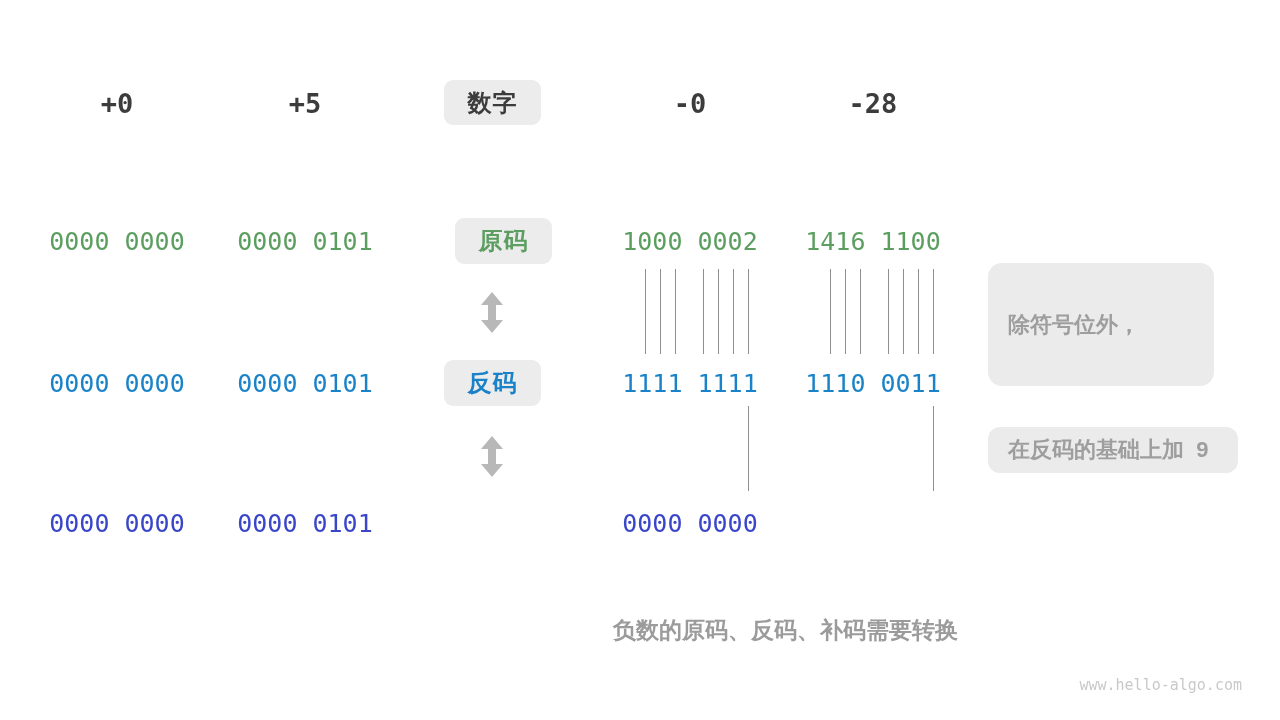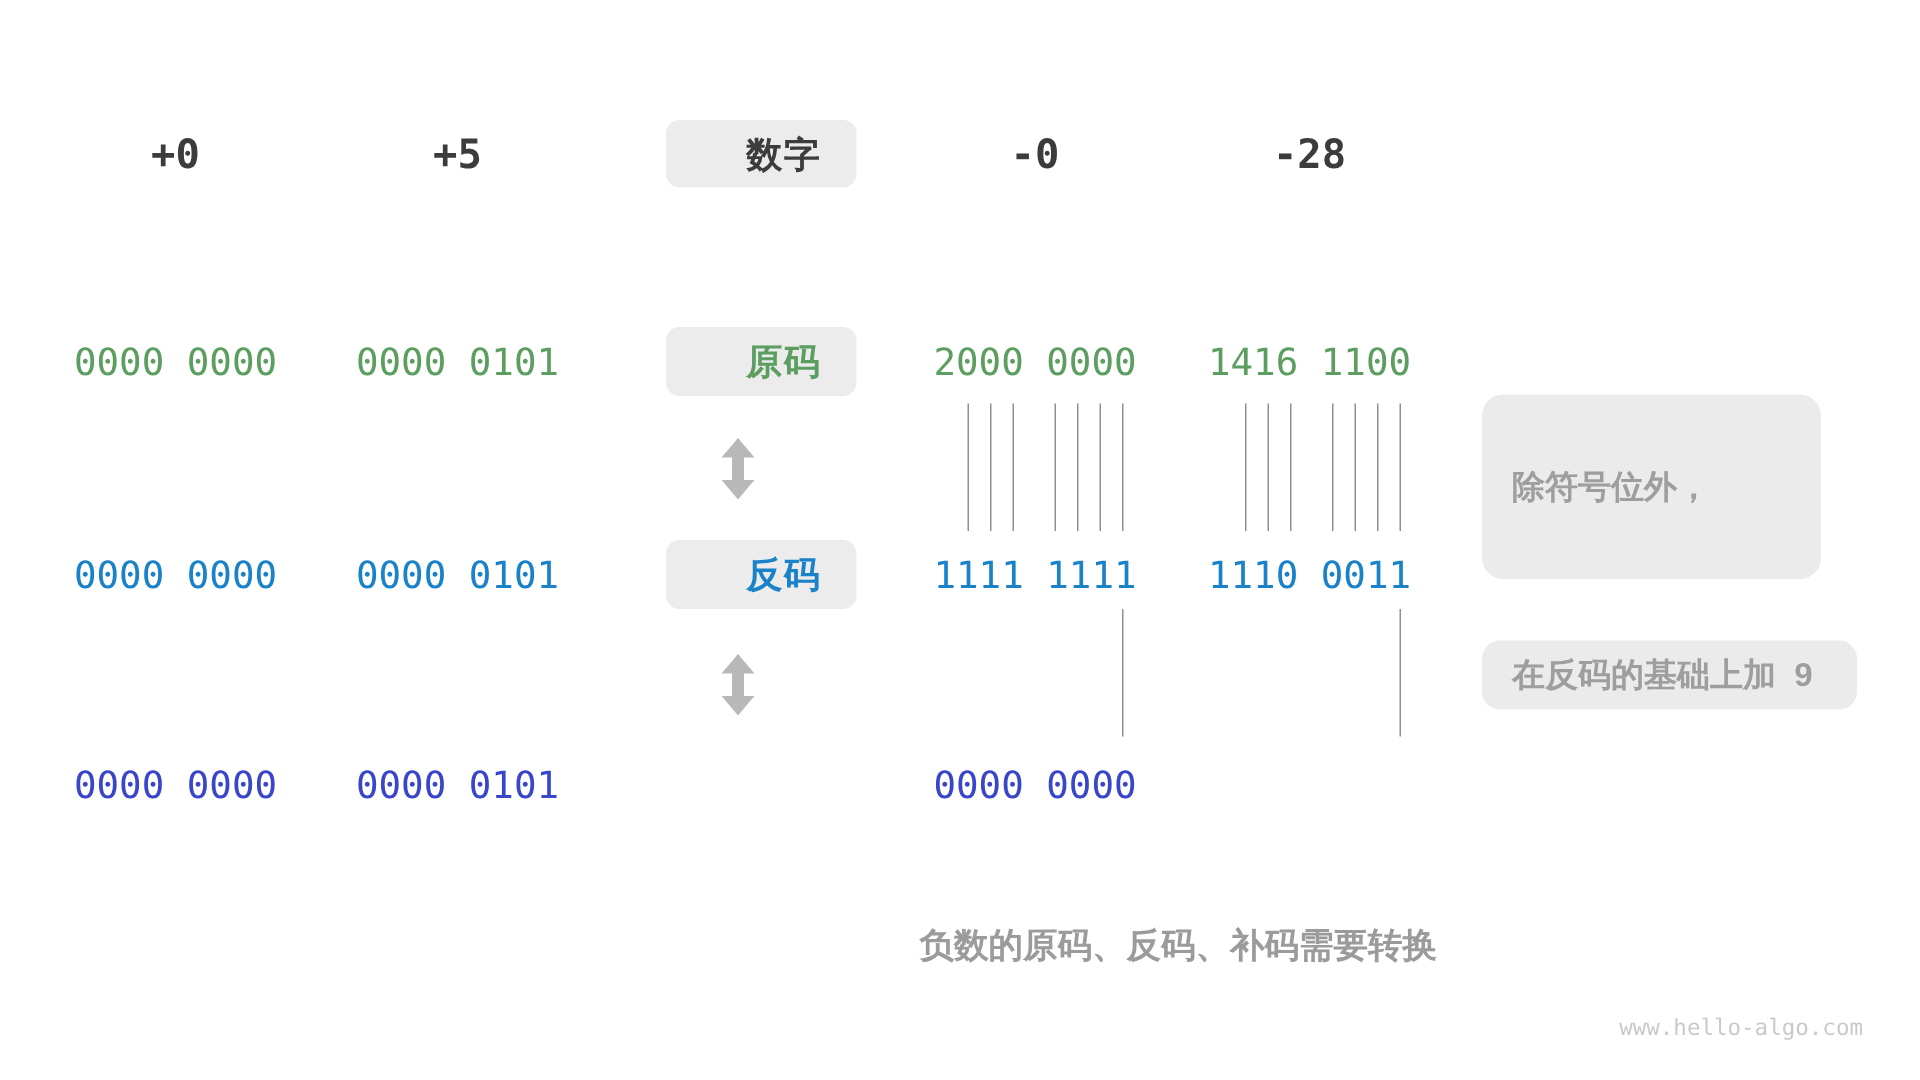--- a/index.html
+++ b/index.html
@@ -17,21 +17,21 @@
     font-family:"DejaVu Sans Mono",monospace;font-weight:500;font-size:25px;line-height:28px;
     white-space:pre;
   }
   .bin.green{color:#5B9E60;}
   .bin.blue{color:#1A82C8;}
   .bin.indigo{color:#3A46C9;}
   .labelbox{
     position:absolute;left:444px;width:97px;height:46px;
     background:#ececec;border-radius:9px;
     display:flex;align-items:center;justify-content:center;
-    font-size:24px;font-weight:bold;letter-spacing:1px;padding-left:30px;
+    font-size:24px;font-weight:bold;letter-spacing:1px;
   }
   .labelbox.dark{color:#3c3c3c;}
   .labelbox.green{color:#5B9E60;}
   .labelbox.blue{color:#1A82C8;}
   .labelbox.indigo{color:#3A46C9;}
   .tick{
     position:absolute;width:1px;background:#8f8f8f;
   }
   .arrow{position:absolute;left:481px;width:22px;height:41px;}
   .ann{
@@ -54,22 +54,22 @@
 <div class="canvas">
 
   <div class="num" style="left:117px;top:89px;">+0</div>
   <div class="num" style="left:305px;top:89px;">+5</div>
   <div class="labelbox dark" style="top:80px;height:45px;">数字</div>
   <div class="num" style="left:690px;top:89px;">-0</div>
   <div class="num" style="left:873px;top:89px;">-28</div>
 
   <div class="bin green" style="left:117px;top:228px;">0000 0000</div>
   <div class="bin green" style="left:305px;top:228px;">0000 0101</div>
-  <div class="labelbox green" style="top:218px;">原码</div>
-  <div class="bin green" style="left:690px;top:228px;">2000 0000</div>
+  <div class="labelbox green" style="top:218px;margin-left:11px;">原码</div>
+  <div class="bin green" style="left:690px;top:228px;">1000 0002</div>
   <div class="bin green" style="left:873px;top:228px;">1416 1100</div>
 
   <div class="tick" style="left:645px;top:269px;height:85px;"></div>
   <div class="tick" style="left:660px;top:269px;height:85px;"></div>
   <div class="tick" style="left:675px;top:269px;height:85px;"></div>
   <div class="tick" style="left:703px;top:269px;height:85px;"></div>
   <div class="tick" style="left:718px;top:269px;height:85px;"></div>
   <div class="tick" style="left:733px;top:269px;height:85px;"></div>
   <div class="tick" style="left:748px;top:269px;height:85px;"></div>
   <div class="tick" style="left:830px;top:269px;height:85px;"></div>

